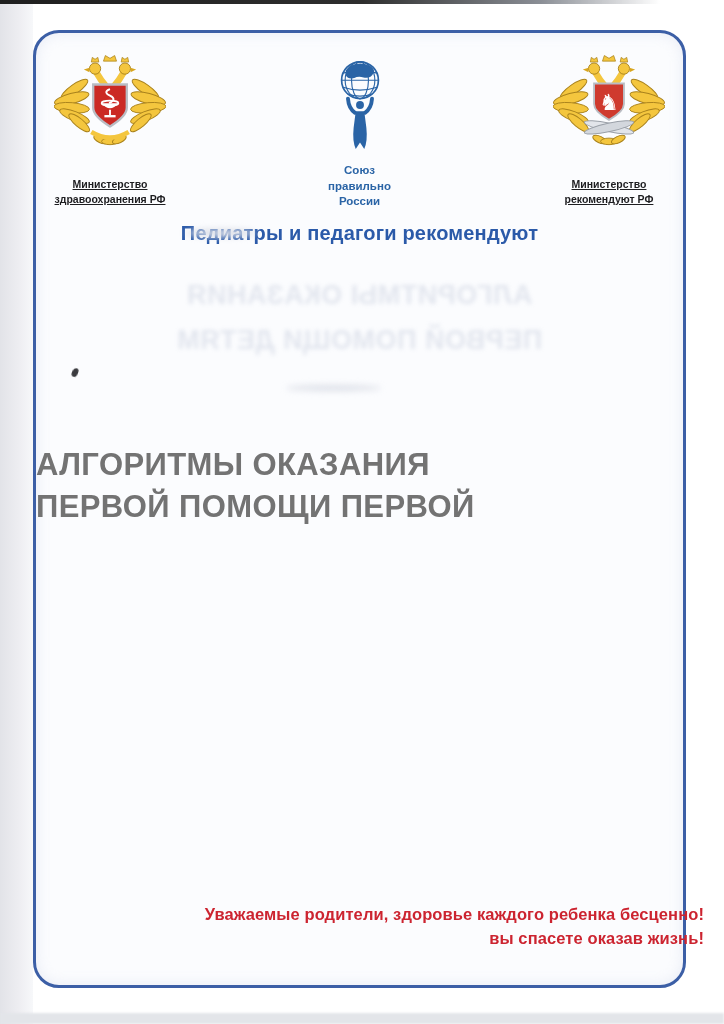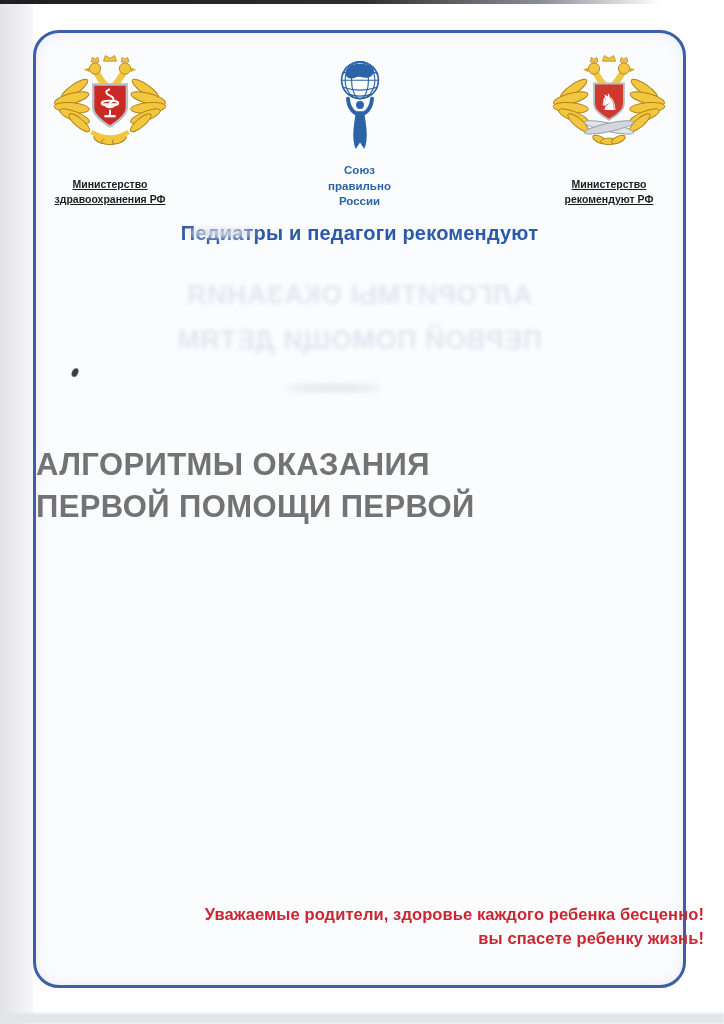--- a/index.html
+++ b/index.html
@@ -186,18 +186,18 @@
   <div class="smudge" style="left:250px;top:352px;width:95px;height:6px;"></div>
   <div class="smudge" style="left:150px;top:196px;width:70px;height:8px;"></div>
 
   <div class="main-title">
     <div>АЛГОРИТМЫ ОКАЗАНИЯ</div>
     <div>ПЕРВОЙ ПОМОЩИ ПЕРВОЙ</div>
   </div>
 
   <div class="footer-note">
     <div>Уважаемые родители, здоровье каждого ребенка бесценно!</div>
-    <div>вы спасете ребенку жизнь!</div>
+    <div>вы спасете оказав жизнь!</div>
   </div>
 
 </div>
 
 <div class="ink-dot"></div>
 
 </body></html>

